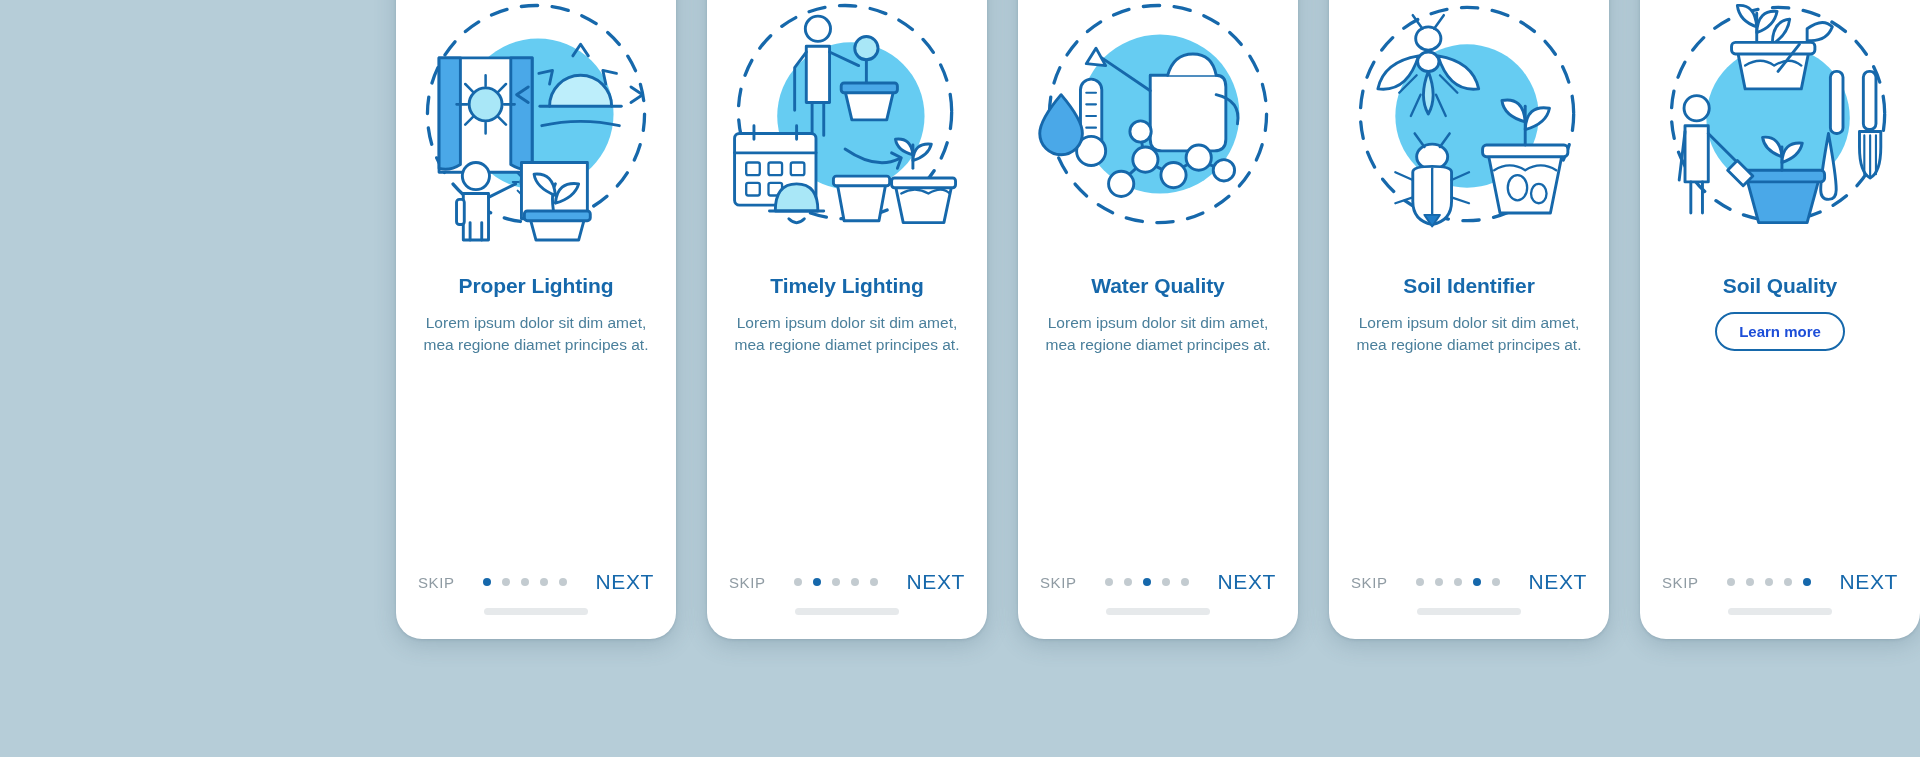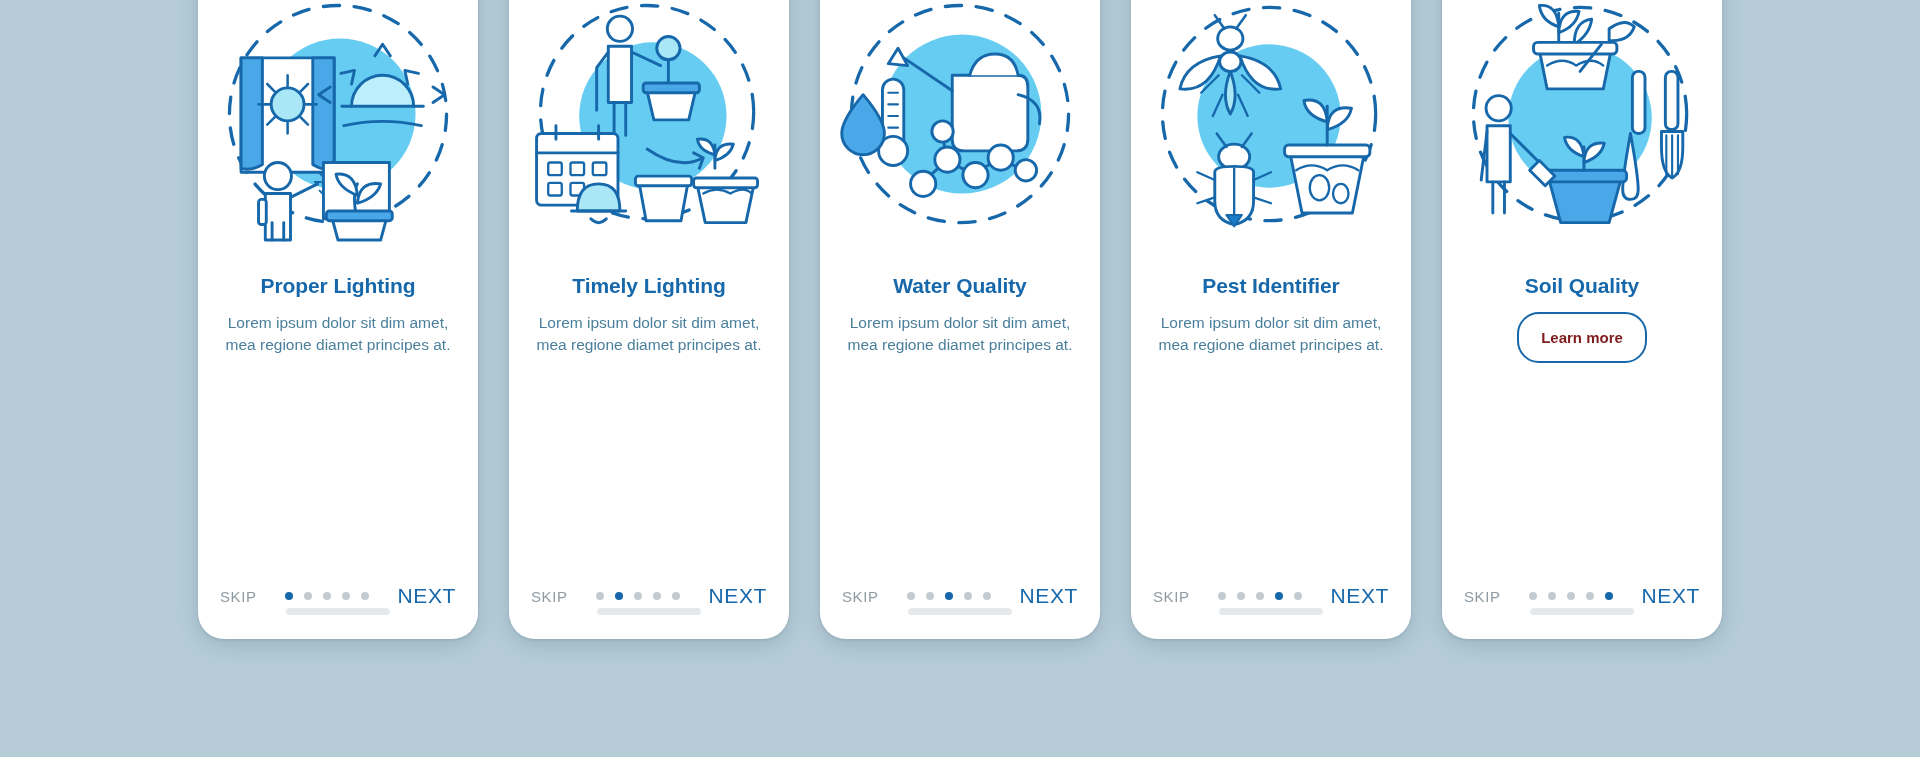--- a/index.html
+++ b/index.html
@@ -8,21 +8,21 @@
     background: #b6cdd8;
     font-family: "Liberation Sans", sans-serif;
     overflow: hidden;
   }
   #stage {
     position: relative;
     width: 1920px; height: 560px;
     background: #b6cdd8;
     display: flex;
     align-items: center;
-    justify-content: center;
+    justify-content: flex-end;
     gap: 31px;
   }
   .phone {
     position: relative;
     width: 280px;
     height: 718px;
     background: #ffffff;
     border-radius: 26px;
     box-shadow: 0 6px 22px rgba(60,90,110,0.22), 0 1px 3px rgba(60,90,110,0.18);
     display: flex;
@@ -80,39 +80,40 @@
     font-size: 15.5px;
     color: #4a7f9b;
     text-align: center;
     line-height: 1.42;
     width: 230px;
     margin-top: 14px;
   }
   .learn-btn {
     margin-top: 14px;
     border: 2px solid #1668ab;
-    color: #7f1d1d;
+    color: #1d4ed8;
     background: transparent;
     font-family: "Liberation Sans", sans-serif;
     font-size: 15px;
     font-weight: bold;
-    padding: 15px 22px;
+    padding: 9px 22px;
     border-radius: 22px;
     cursor: pointer;
     white-space: nowrap;
   }
 
   .spacer { flex: 1 1 auto; }
 
   .nav-row {
     width: 100%;
     display: flex;
     align-items: center;
     justify-content: space-between;
     padding: 0 22px;
+    margin-bottom: 14px;
   }
   .skip {
     font-size: 15px;
     color: #8f9ba3;
     letter-spacing: 0.6px;
     cursor: pointer;
   }
   .dots { display: flex; align-items: center; gap: 11px; }
   .dot { width: 8px; height: 8px; border-radius: 50%; background: #c3cbd0; }
   .dot.active { background: #1668ab; }
@@ -353,21 +354,21 @@
     <rect x="144" y="160" width="88" height="12" rx="4" fill="#ffffff" stroke="#1668ab"></rect>
     <path d="M156 186 q16 -10 32 0 q16 -10 32 0" stroke="#1668ab" stroke-width="2.4"></path>
     <path d="M188 160 v-40" stroke="#1668ab"></path>
     <path d="M188 136 q-22 -6 -24 -22 q22 -4 24 22 z" fill="#ffffff" stroke="#1668ab"></path>
     <path d="M188 144 q22 -6 25 -22 q-24 -4 -25 22 z" fill="#ffffff" stroke="#1668ab"></path>
     <ellipse cx="180" cy="204" rx="10" ry="13" fill="#ffffff" stroke="#1668ab" stroke-width="2.4"></ellipse>
     <ellipse cx="202" cy="210" rx="8" ry="10" fill="#ffffff" stroke="#1668ab" stroke-width="2.4"></ellipse>
   </g>
 </svg>
       </div>
-      <div class="title">Pest Identifier</div>
+      <div class="title">Soil Identifier</div>
       <div class="body-text">Lorem ipsum dolor sit dim amet, mea regione diamet principes at.</div>
       <div class="spacer"></div>
       <div class="nav-row">
         <span class="skip">SKIP</span>
         <div class="dots">
           <span class="dot"></span>
           <span class="dot"></span>
           <span class="dot"></span>
           <span class="dot active"></span>
           <span class="dot"></span>

